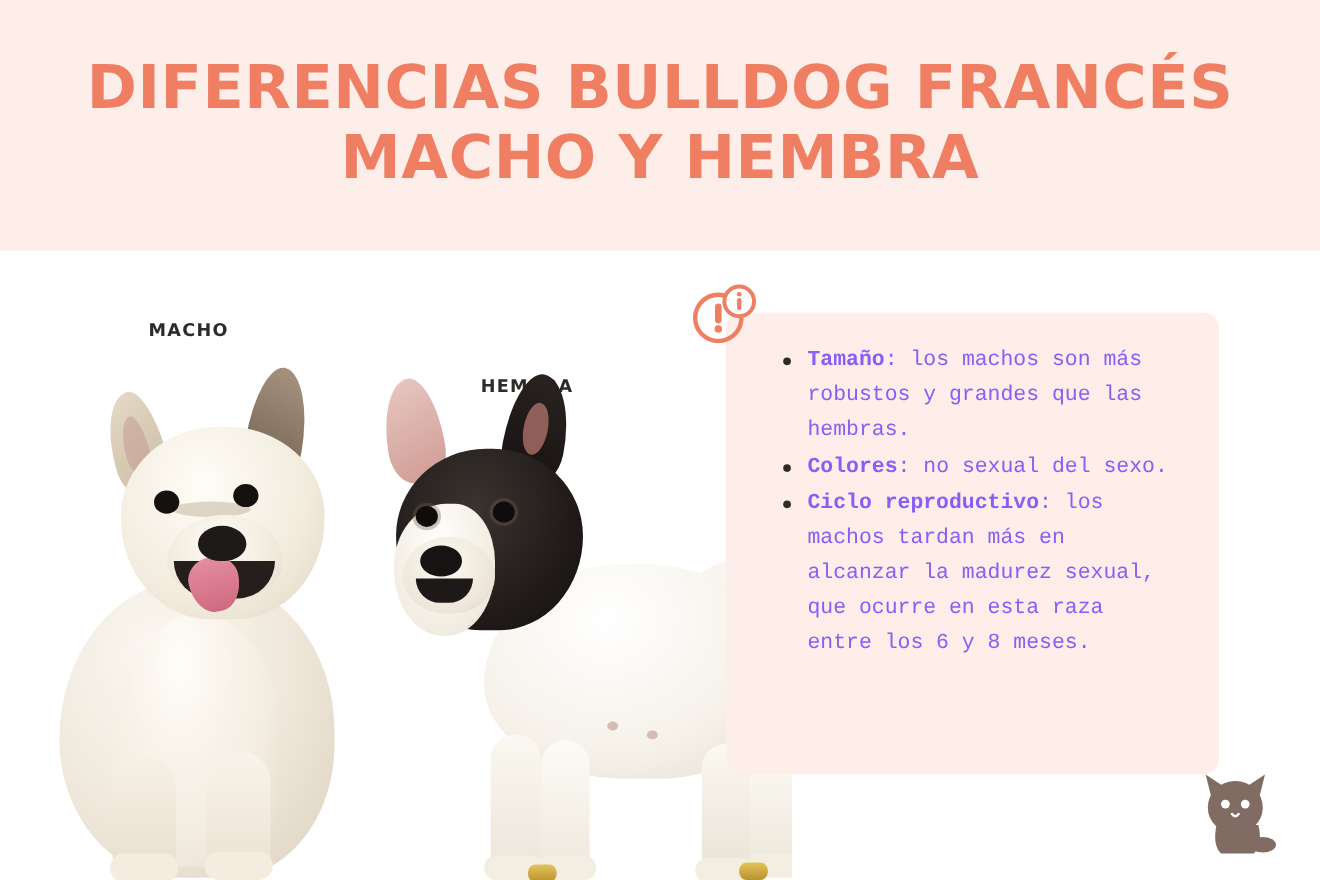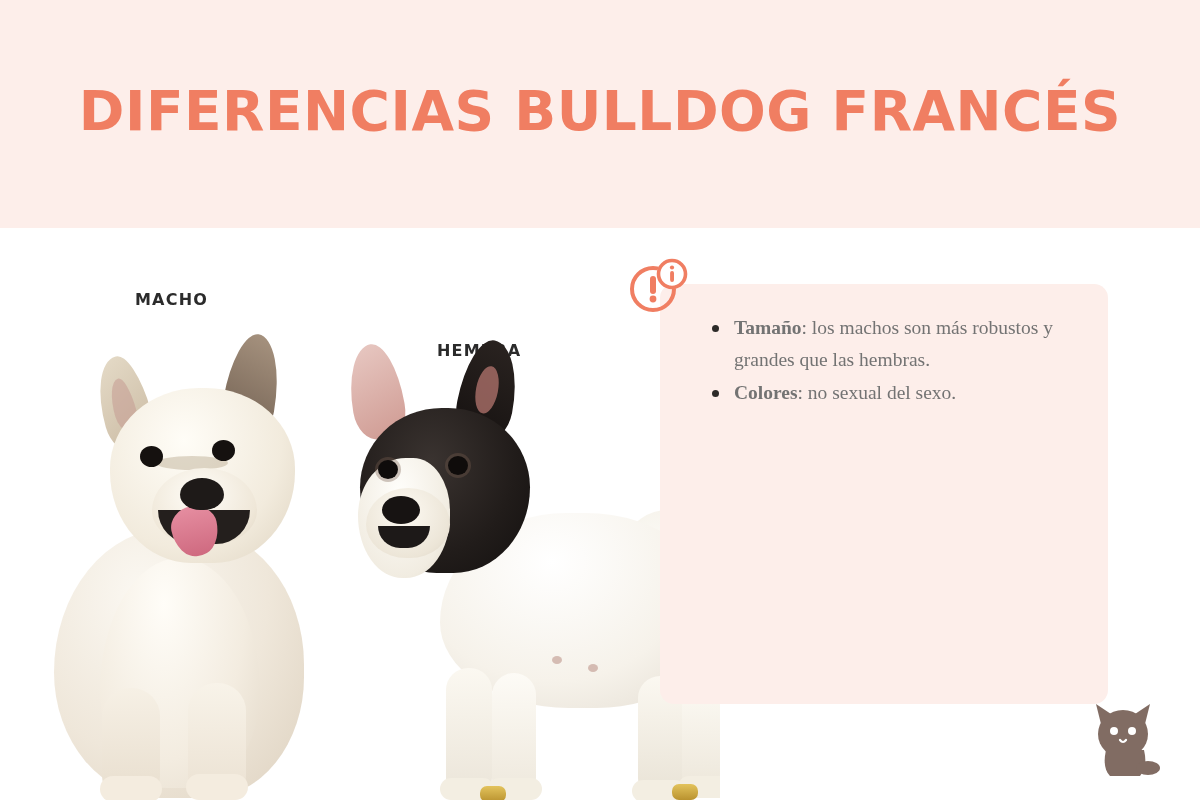--- a/index.html
+++ b/index.html
@@ -418,24 +418,24 @@
     box-sizing: border-box;
     padding: 28px 36px 26px 46px;
   }
   .info-list {
     margin: 0;
     padding: 0 0 0 20px;
     list-style: none;
   }
   .info-list li {
     position: relative;
-    font-family: Liberation Serif, serif;
+    font-family: Liberation Mono, monospace;
     font-size: 19.5px;
     line-height: 1.62;
-    color: #737373;
+    color: #8b5cf6;
     margin-bottom: 2px;
     padding-left: 8px;
   }
   .info-list li::before {
     content: "";
     position: absolute;
     left: -14px;
     top: 13px;
     width: 7px;
     height: 7px;
@@ -466,20 +466,21 @@
   }
 </style>
 </head>
 <body>
 
 <div class="infographic">
 
   <div class="header">
     <h1 class="header-title">
       <span>DIFERENCIAS BULLDOG FRANCÉS</span>
+      <span class="line2">MACHO Y HEMBRA</span>
     </h1>
   </div>
 
   <div class="body-area">
 
     <div class="photo-area">
 
       <span class="dog-label label-macho">MACHO</span>
       <span class="dog-label label-hembra">HEMBRA</span>
 
@@ -530,20 +531,23 @@
     </div>
 
     <div class="info-card">
       <ul class="info-list">
         <li>
           <b>Tamaño</b><span>: </span><span>los machos son más robustos y grandes que las hembras.</span>
         </li>
         <li>
           <b>Colores</b><span>: </span><span>no sexual del sexo.</span>
         </li>
+        <li>
+          <b>Ciclo reproductivo</b><span>: </span><span>los machos tardan más en alcanzar la madurez sexual, que ocurre en esta raza entre los 6 y 8 meses.</span>
+        </li>
       </ul>
     </div>
 
     <div class="alert-icon">
       <svg viewBox="0 0 60 60" width="60" height="60" aria-hidden="true">
         <circle cx="25" cy="33" r="21" fill="none" stroke="#f07e62" stroke-width="4"></circle>
         <rect x="22" y="20" width="6" height="18" rx="3" fill="#f07e62"></rect>
         <circle cx="25" cy="43" r="3.4" fill="#f07e62"></circle>
         <circle cx="44" cy="18" r="15" fill="#ffffff"></circle>
         <circle cx="44" cy="18" r="13.5" fill="none" stroke="#f07e62" stroke-width="3.6"></circle>

